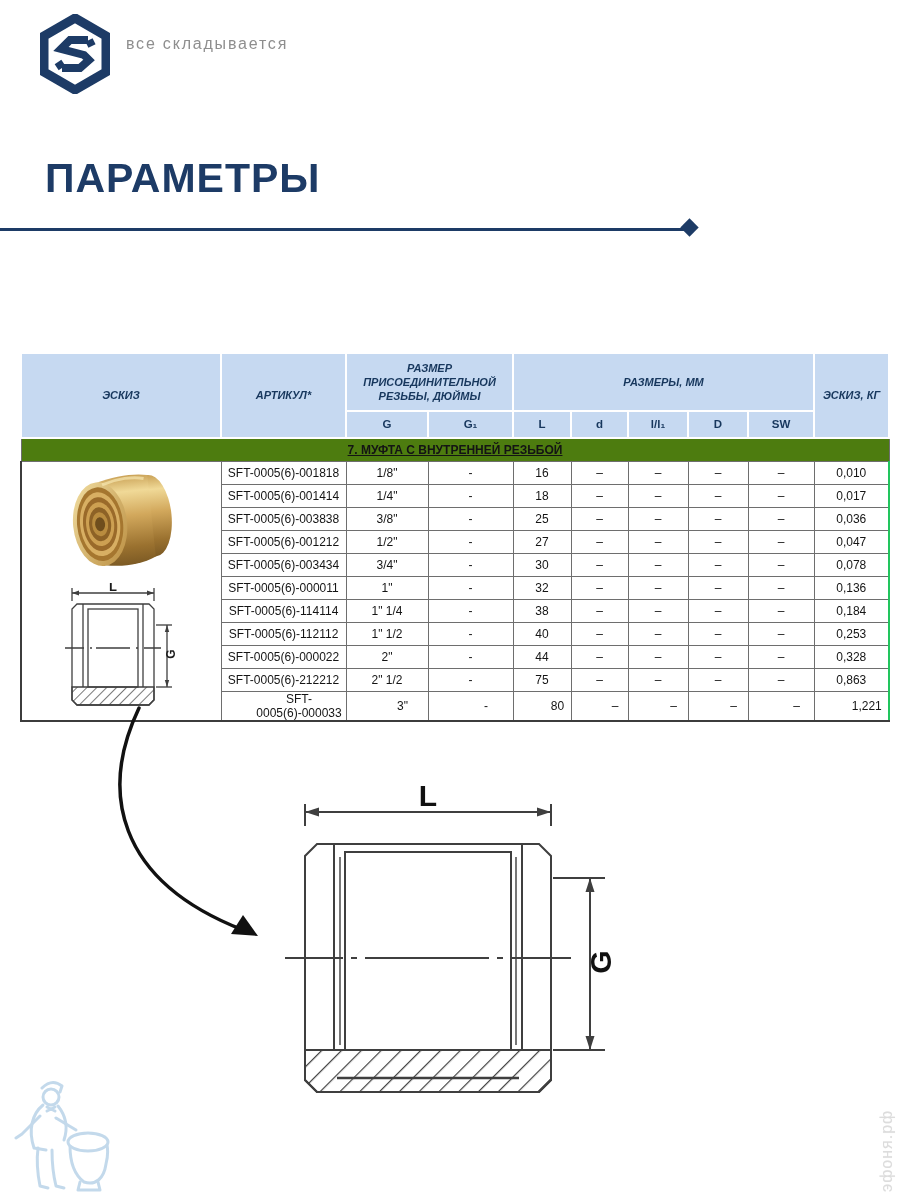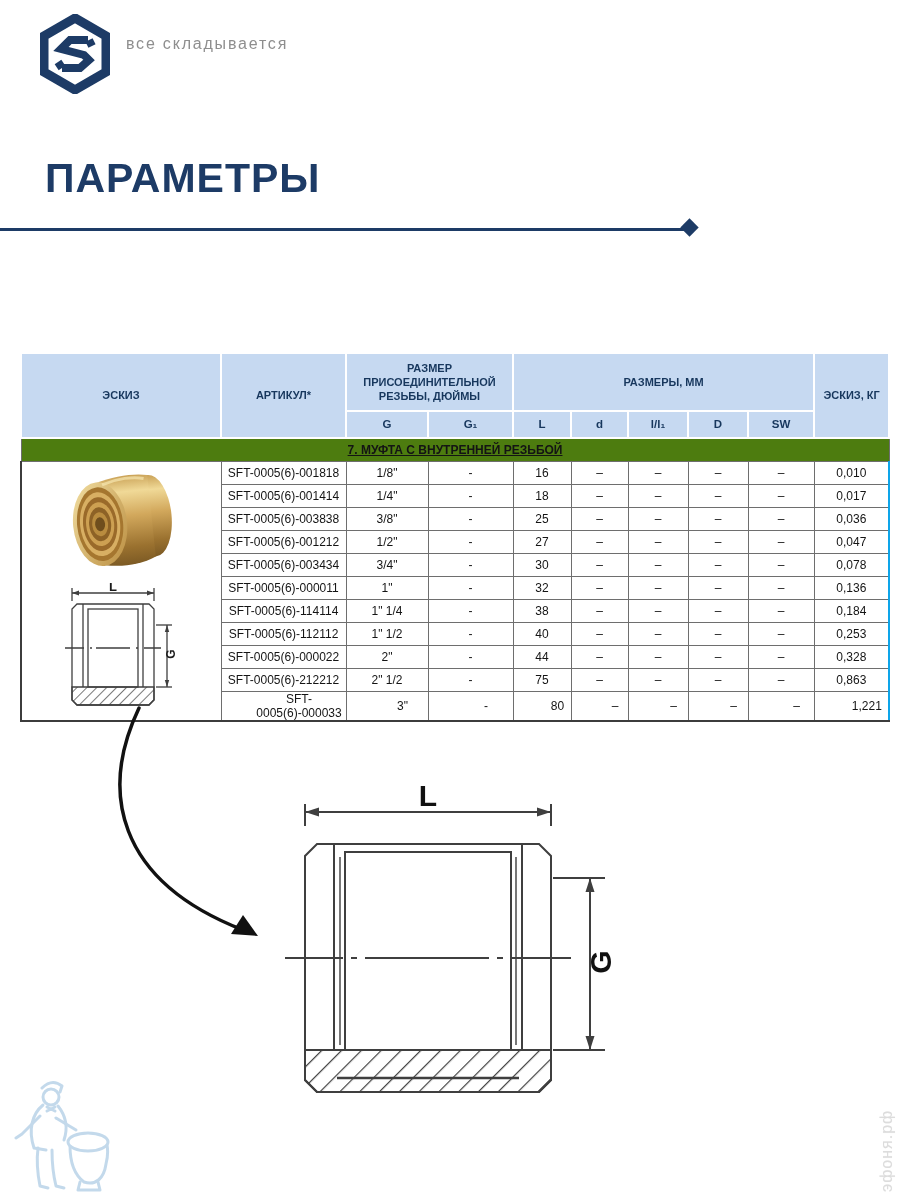--- a/index.html
+++ b/index.html
@@ -31,37 +31,37 @@
 
   
   .spec-table {
     position:absolute; left:20px; top:352px; width:868px;
     border-collapse:collapse; table-layout:fixed;
   }
   .spec-table th {
     background:#c6d9f1; color:#17375d; font-weight:bold; font-size:11px;
     border:2px solid #ffffff; text-align:center; vertical-align:middle; line-height:1.3;
   }
-  .spec-table tr.h1 th { height:58px; }
+  .spec-table tr.h1 th { height:58px;font-style:italic; }
   .spec-table tr.h2 th { height:27px; font-size:11.5px; }
   tr.section-row td {
     background:#4d7c0f; color:#1a1a1a; font-weight:bold; font-size:11.5px;
     text-align:left; padding:3px 9px; height:22px;
     border-top:3px solid #3c3c3c; border-left:2px solid #3c3c3c;
     border-right:2px solid #3c3c3c; border-bottom:1px solid #6e6e6e;text-decoration:underline;
   }
   .spec-table tbody td {
     border:1px solid #6e6e6e; text-align:center; vertical-align:middle;
     font-size:12px; height:23px; color:#141414; padding:0 2px;
   }
   td.sketch-cell {
     border-left:2px solid #3c3c3c !important; border-bottom:2px solid #3c3c3c !important;
     vertical-align:top; padding-top:8px;
   }
-  .spec-table tbody td.mass { border-right:2px solid #0ea5e9; }
+  .spec-table tbody td.mass { border-right:2px solid #22c55e; }
   .spec-table tbody tr:last-child td { border-bottom:2px solid #3c3c3c;padding-left:33px; }
 
   .sketch-stack { display:flex; flex-direction:column; align-items:center; }
   .sketch-stack svg { display:block; }
   .product-photo { margin-top:2px; }
   .product-sketch { margin-top:8px; }
 
   
   .connector-arrow { position:absolute; left:95px; top:700px; }
   .tech-drawing { position:absolute; left:233px; top:782px; }

